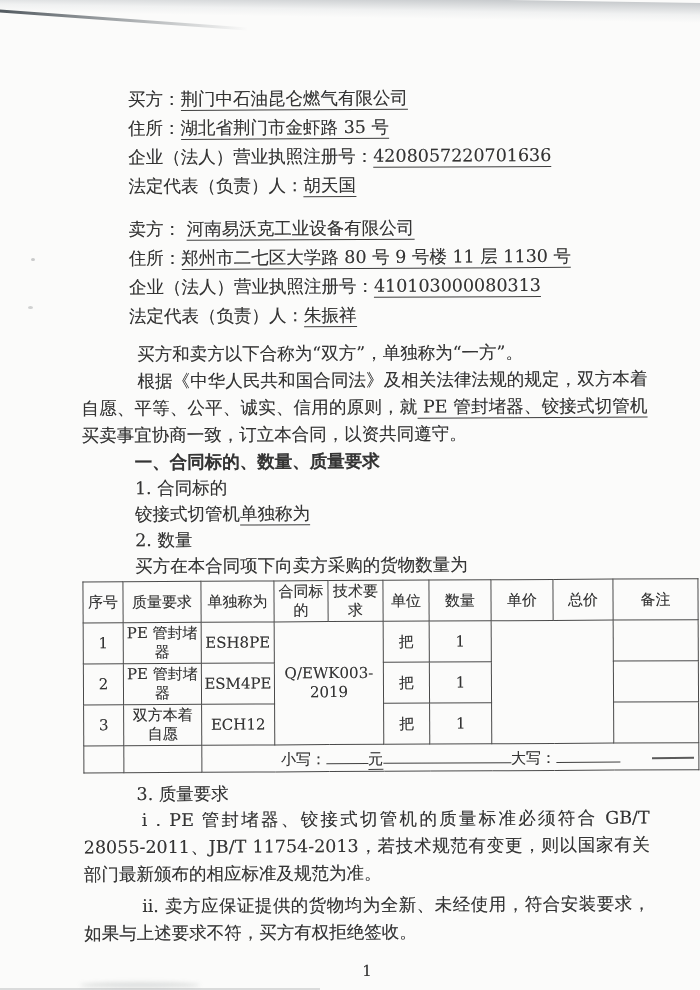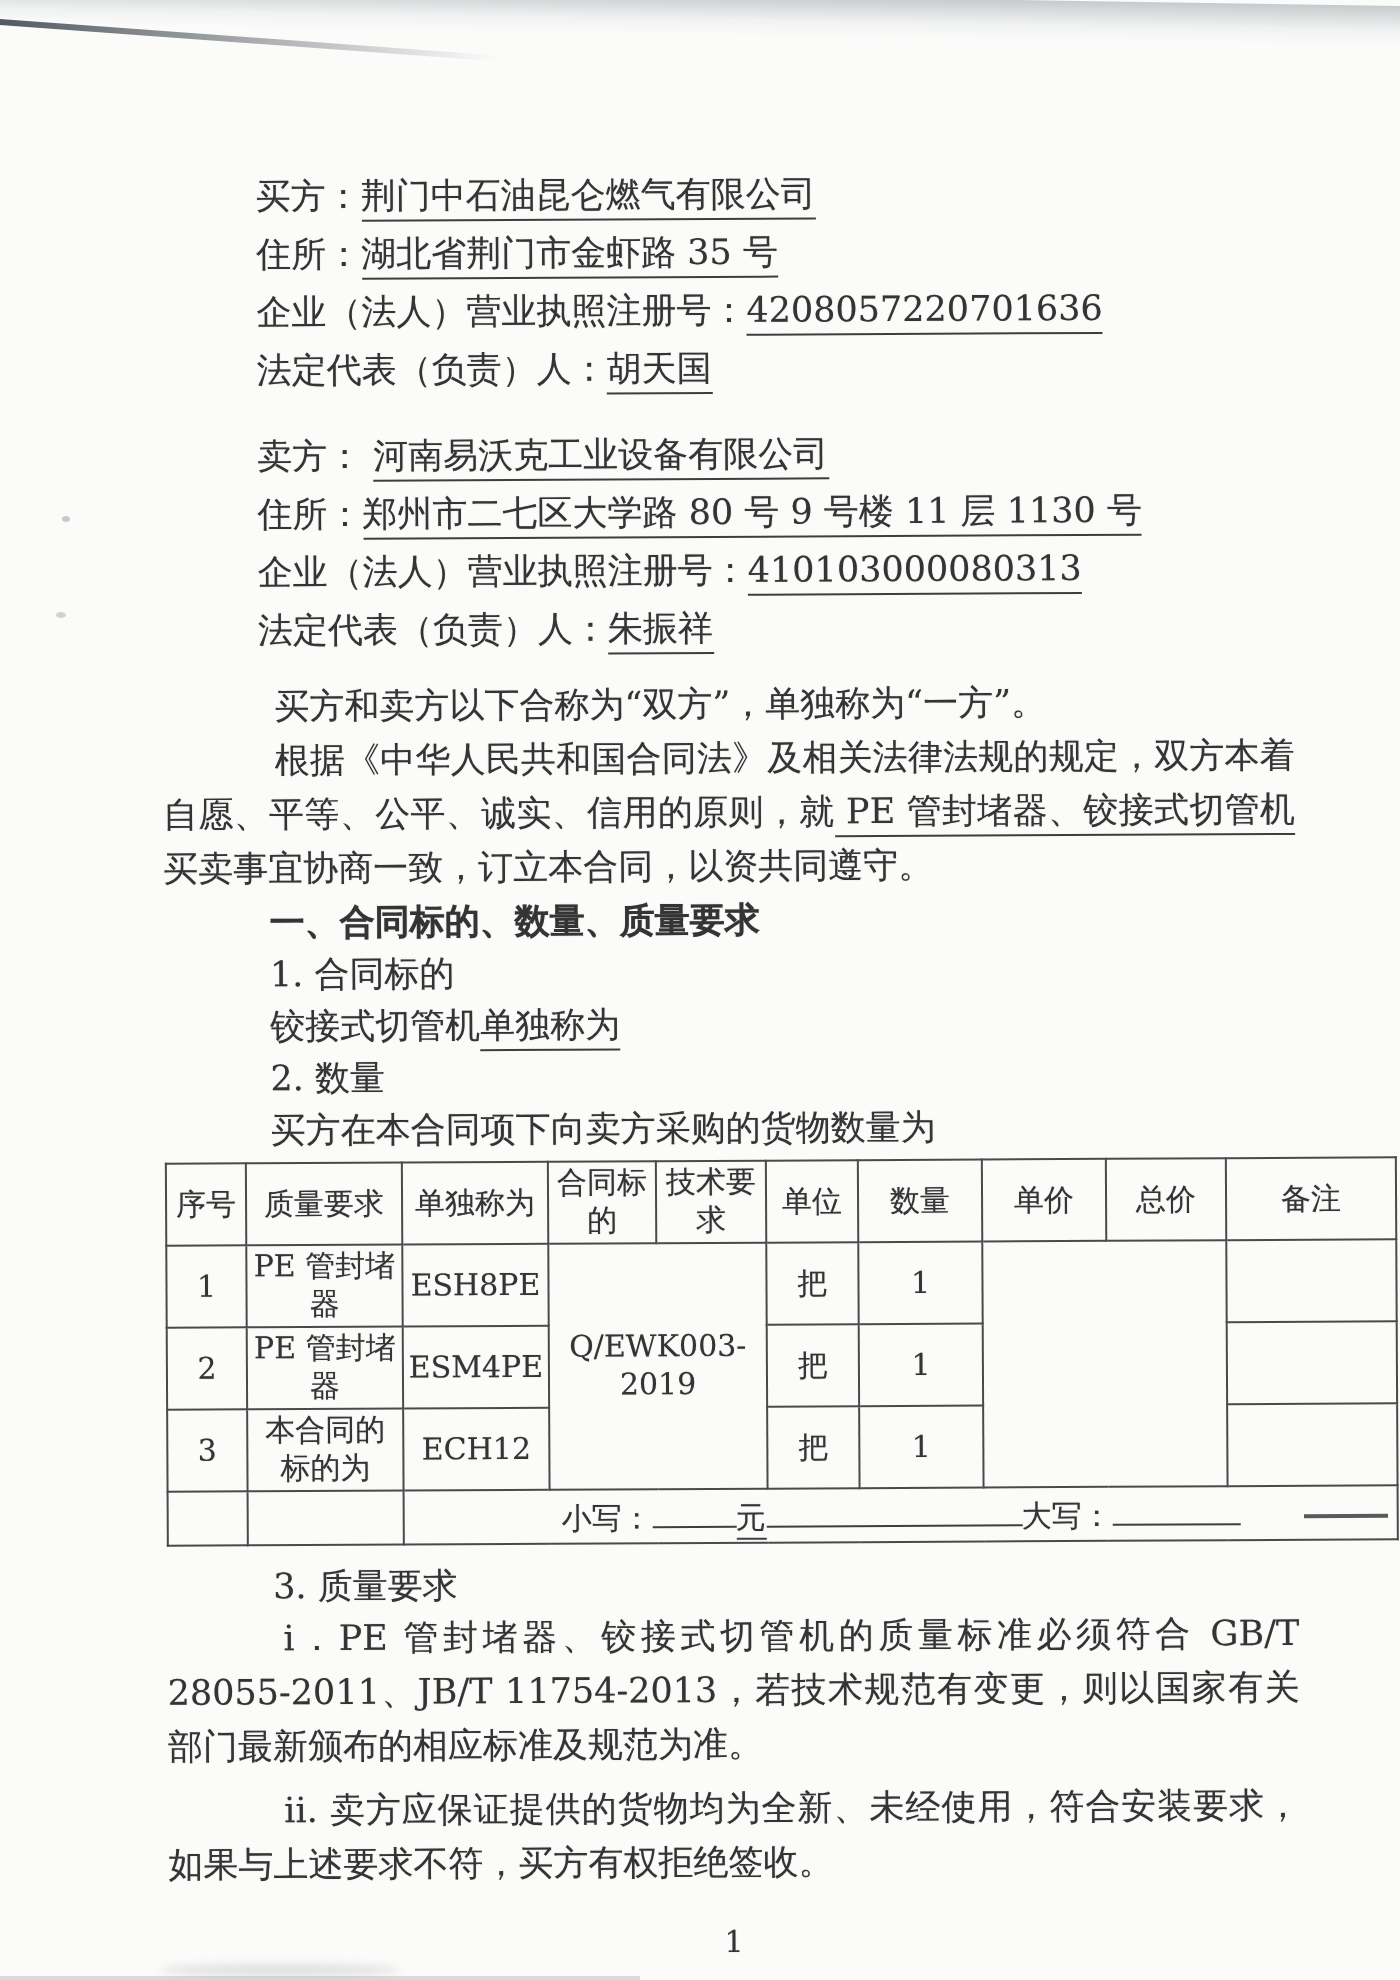--- a/index.html
+++ b/index.html
@@ -128,21 +128,21 @@
     <tr class="r2">
       <td>2</td>
       <td>PE 管封堵器</td>
       <td>ESM4PE</td>
       <td>把</td>
       <td>1</td>
       <td></td>
     </tr>
     <tr class="r3">
       <td>3</td>
-      <td>本合同的标的为</td>
+      <td>双方本着自愿</td>
       <td>ECH12</td>
       <td>把</td>
       <td>1</td>
       <td></td>
     </tr>
     <tr class="tfoot">
       <td></td>
       <td></td>
       <td colspan="8" class="amount-cell"><span>小写：</span><span class="ufill" style="width:42px"></span><span class="u">元</span><span class="ufill" style="width:128px"></span><span>大写：</span><span class="ufill" style="width:64px"></span></td>
     </tr>

